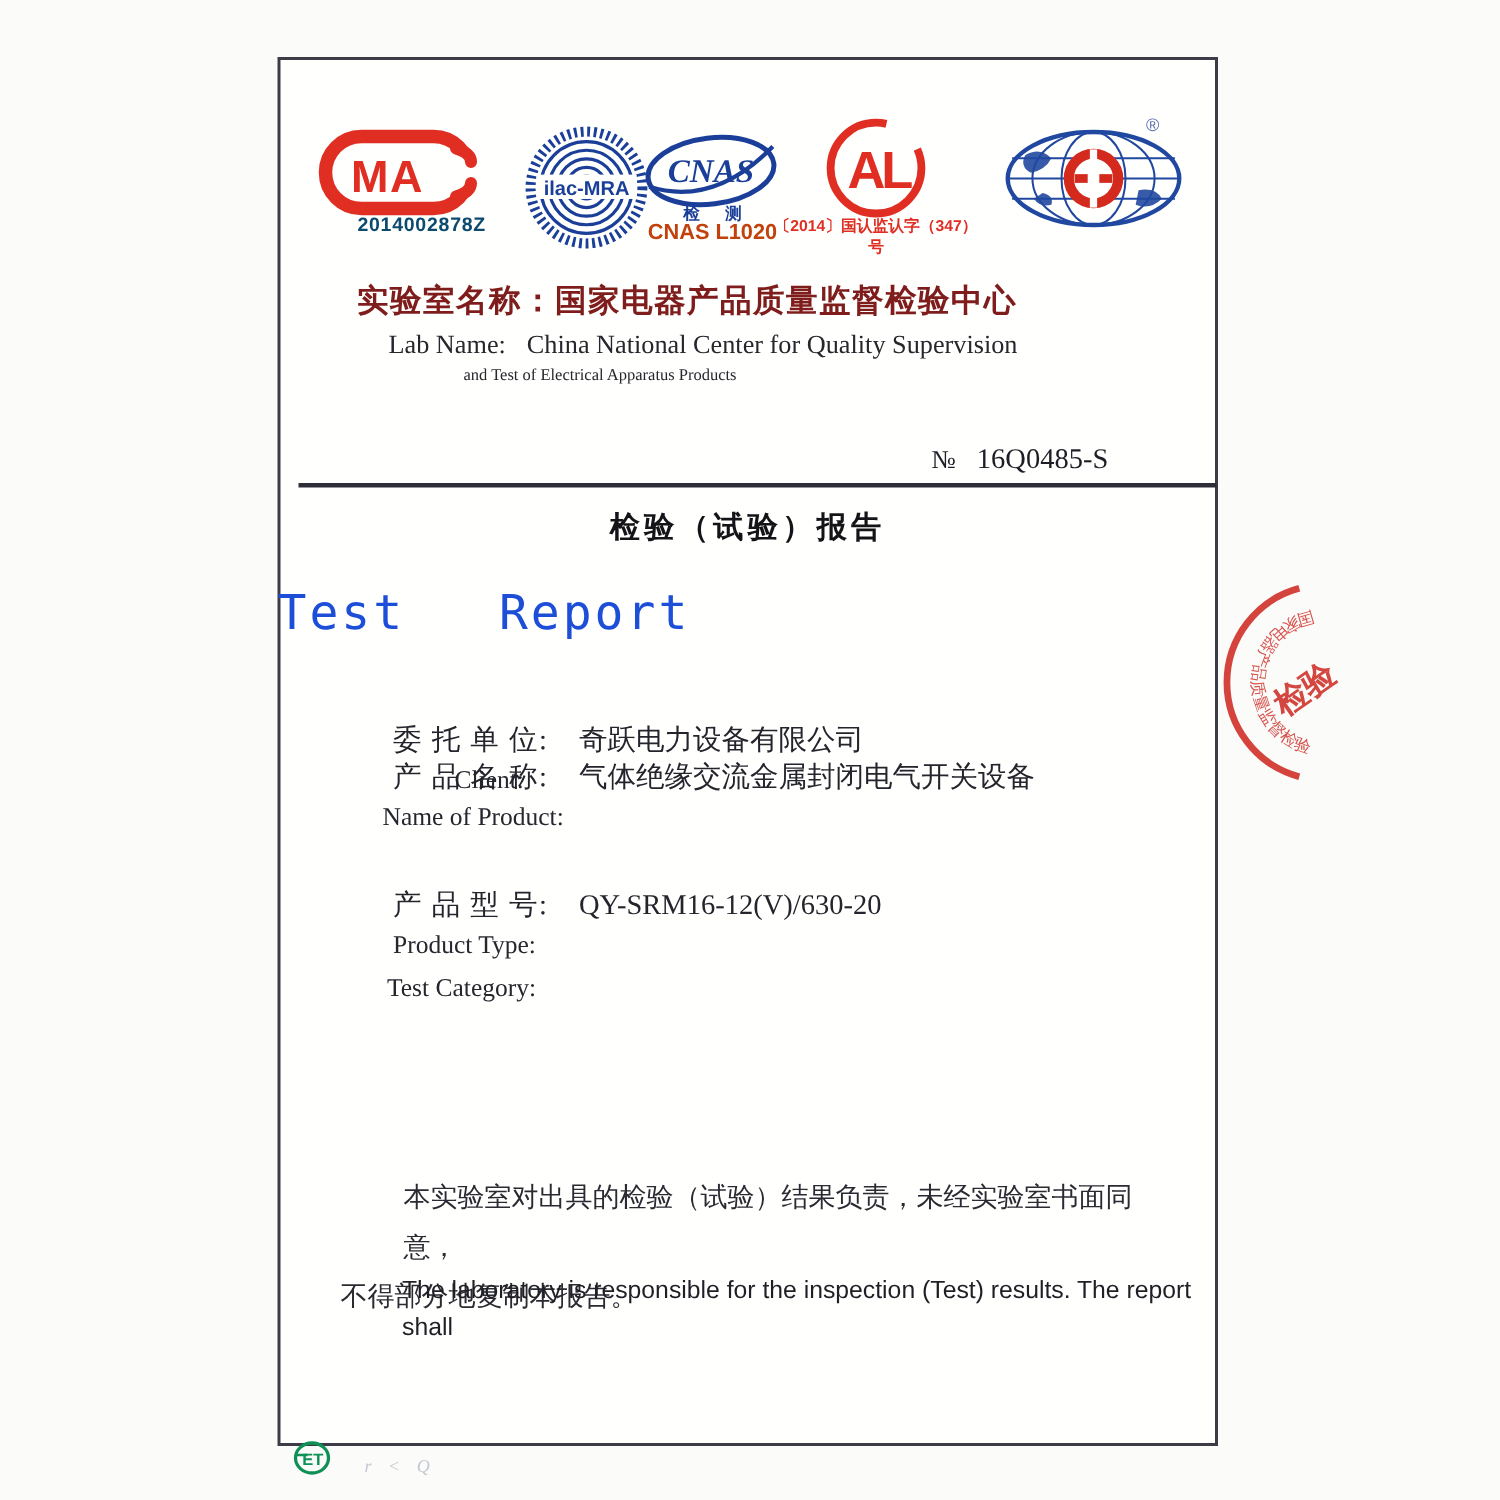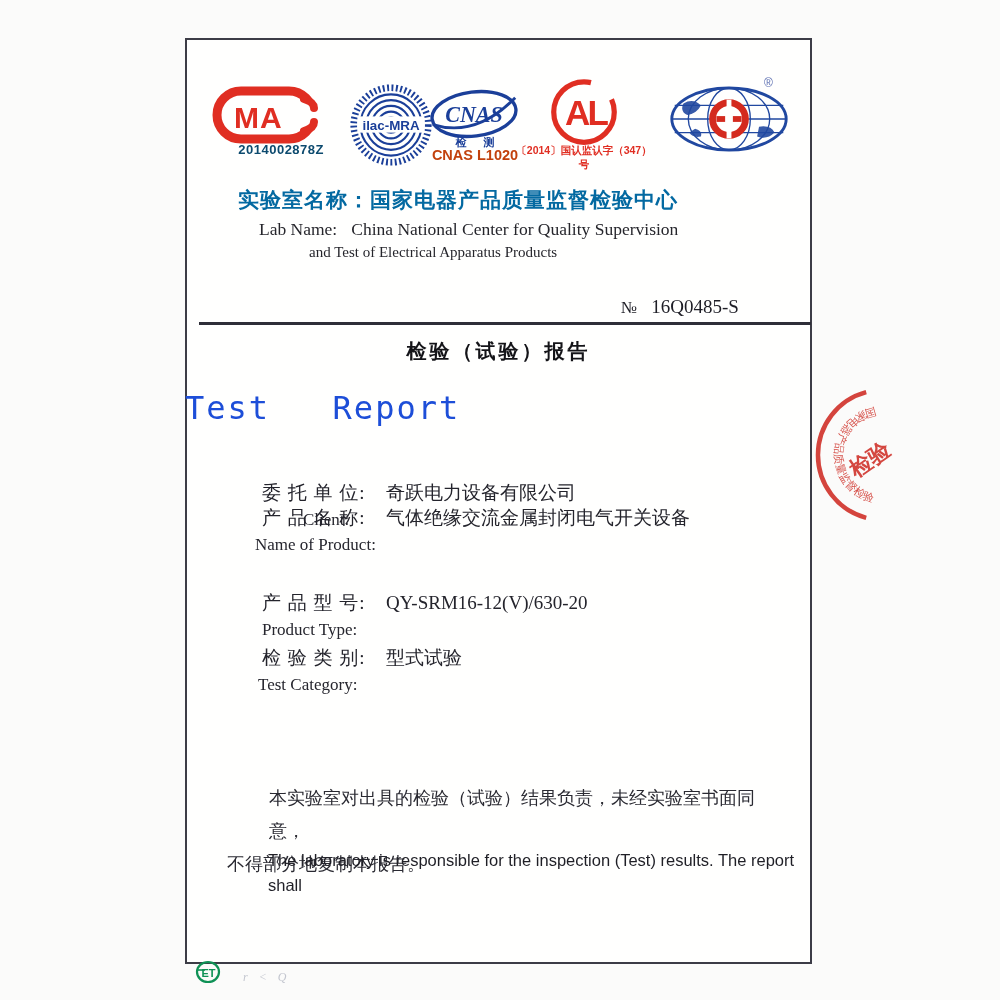--- a/index.html
+++ b/index.html
@@ -21,24 +21,24 @@
                  color:#c2410c; font-family:"Liberation Sans",sans-serif; font-weight:bold;
                  font-size:14.5px; }
   .al-sub { position:absolute; left:516px; top:144px; width:136px; text-align:center;
             color:#e02e22; font-family:"Liberation Sans",sans-serif; font-weight:bold;
             font-size:10.5px; }
   .registered { position:absolute; left:764px; top:76px; font-size:12px; color:#5a6db0;
                 font-family:"Liberation Sans",sans-serif; }
 
   
   .lab-zh { position:absolute; left:238px; top:186px; font-family:"Liberation Sans",sans-serif;
-            font-weight:bold; font-size:21px; letter-spacing:1px; color:#0369a1; }
+            font-weight:bold; font-size:21px; letter-spacing:1px; color:#7f1d1d; }
   .lab-en1 { position:absolute; left:259px; top:219px; font-size:17.5px; }
   .lab-en1 .gap { display:inline-block; width:14px; }
-  .lab-en2 { position:absolute; left:309px; top:244px; font-size:15px;text-align:right; }
+  .lab-en2 { position:absolute; left:309px; top:244px; font-size:11px;text-align:right; }
 
   
   .report-no { position:absolute; left:621px; top:296px; font-size:19px; color:#1e1e26; }
   .report-no .no-label { font-size:17px; margin-right:14px; }
   .rule { position:absolute; left:199px; top:322px; width:612px; height:3px; background:#2e2e38; }
 
   
   .title-zh { position:absolute; left:185px; top:338px; width:627px; text-align:center;
               font-family:"Liberation Sans",sans-serif; font-weight:bold; font-size:20px;
               letter-spacing:3px; color:#141418; }
@@ -149,21 +149,20 @@
 </div>
 <div class="field-row row-1">
   <div class="zh-line"><span class="zh-label">产 品 名 称:</span><span class="value">气体绝缘交流金属封闭电气开关设备</span></div>
   <div class="en-label">Name of Product:</div>
 </div>
 <div class="field-row row-2">
   <div class="zh-line"><span class="zh-label">产 品 型 号:</span><span class="value">QY-SRM16-12(V)/630-20</span></div>
   <div class="en-label">Product Type:</div>
 </div>
 <div class="field-row row-3">
-  <div class="zh-line"><span class="zh-label">检 验 类 别:</span><span class="value">型式试验</span></div>
   <div class="en-label">Test Category:</div>
 </div>
 
 <div class="stmt-zh">
   <div class="l1">本实验室对出具的检验（试验）结果负责，未经实验室书面同意，</div>
   <div>不得部分地复制本报告。</div>
 </div>
 <div class="stmt-en">
   <div class="l1">The laboratory is responsible for the inspection (Test) results. The report shall</div>
 </div>

